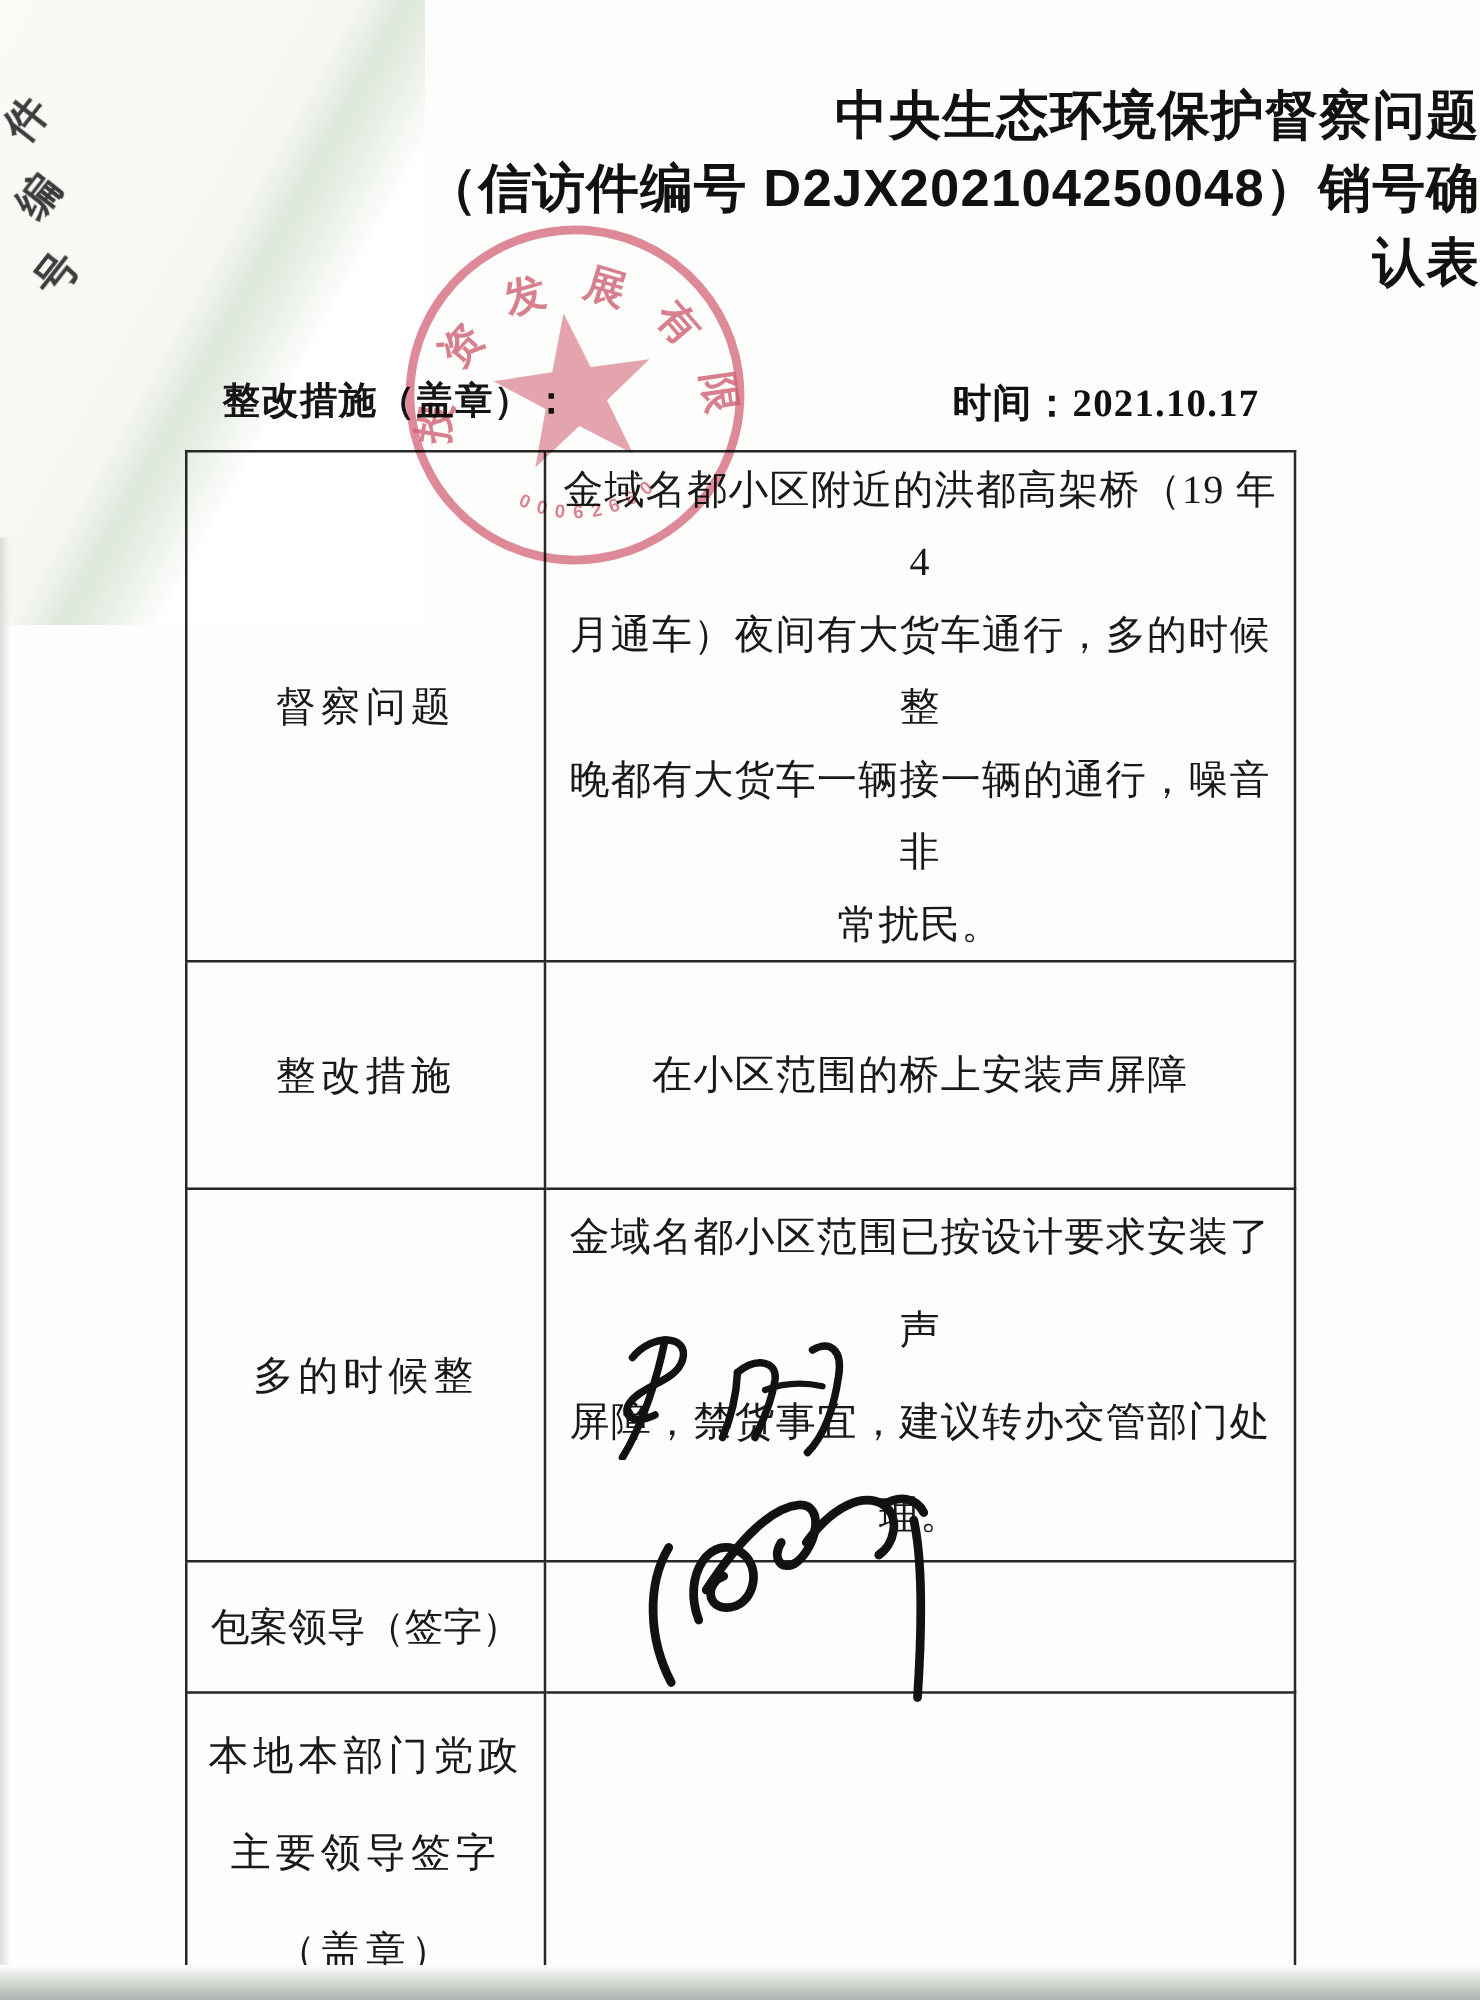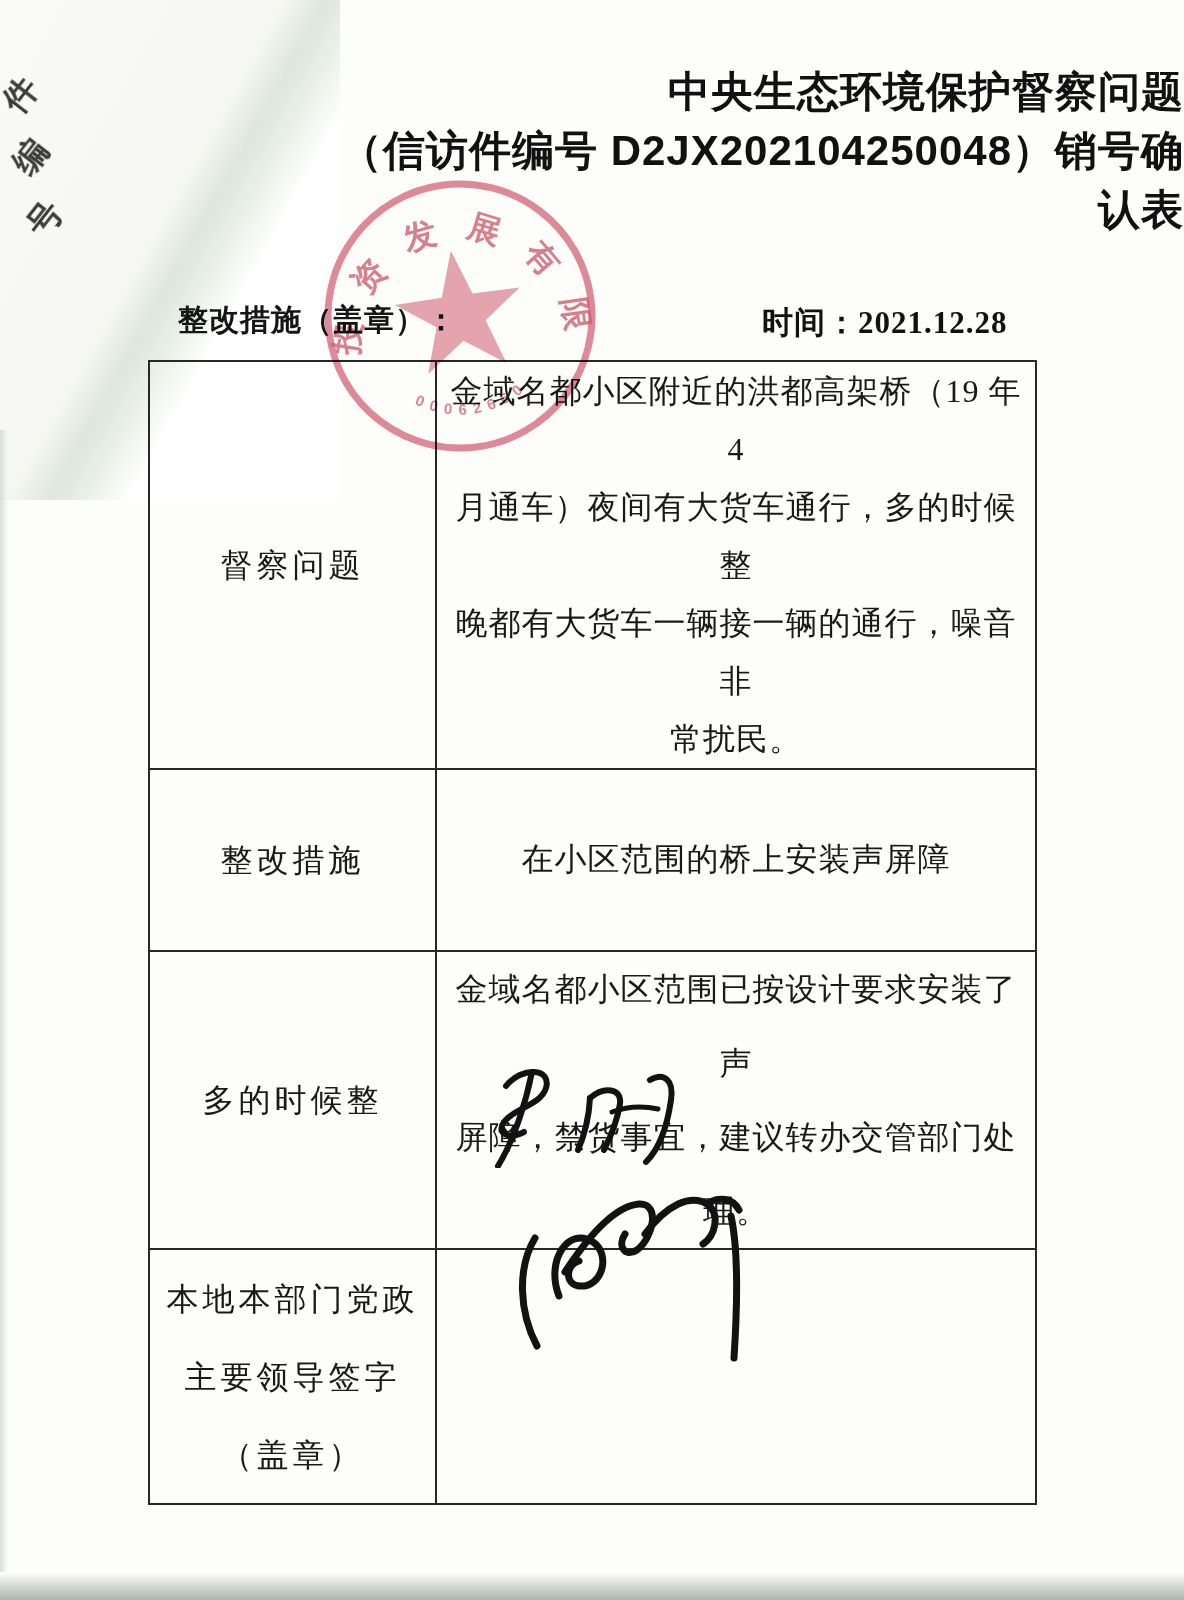--- a/index.html
+++ b/index.html
@@ -87,39 +87,43 @@
 <div class="corner-fold"></div>
 <span class="corner-char" style="left:4px;top:72px;">件</span>
 <span class="corner-char" style="left:14px;top:134px;">编</span>
 <span class="corner-char" style="left:28px;top:196px;">号</span>
 
 <div class="title">中央生态环境保护督察问题
 （信访件编号 D2JX202104250048）销号确
 认表</div>
 
 <span class="meta-unit">整改措施（盖章）：</span>
-<span class="meta-time">时间：2021.12.28</span>
+<span class="meta-time">时间：2021.10.17</span>
 
 <table class="form-table">
   <tbody>
       <tr class="r1">
     <td class="lbl">督察问题</td>
     <td class="val">金域名都小区附近的洪都高架桥（19 年 4
 月通车）夜间有大货车通行，多的时候整
 晚都有大货车一辆接一辆的通行，噪音非
 常扰民。</td>
   </tr>
   <tr class="r3">
     <td class="lbl">整改措施</td>
     <td class="val">在小区范围的桥上安装声屏障</td>
   </tr>
   <tr class="r4">
     <td class="lbl">多的时候整</td>
     <td class="val">金域名都小区范围已按设计要求安装了声
 屏障，禁货事宜，建议转办交管部门处理。</td>
+  </tr>
+  <tr class="r5">
+    <td class="lbl">包案领导（签字）</td>
+    <td class="val"></td>
   </tr>
   <tr class="r6">
     <td class="lbl">本地本部门党政
 主要领导签字
 （盖章）</td>
     <td class="val"></td>
   </tr>
 </tbody>
   </table>
 

